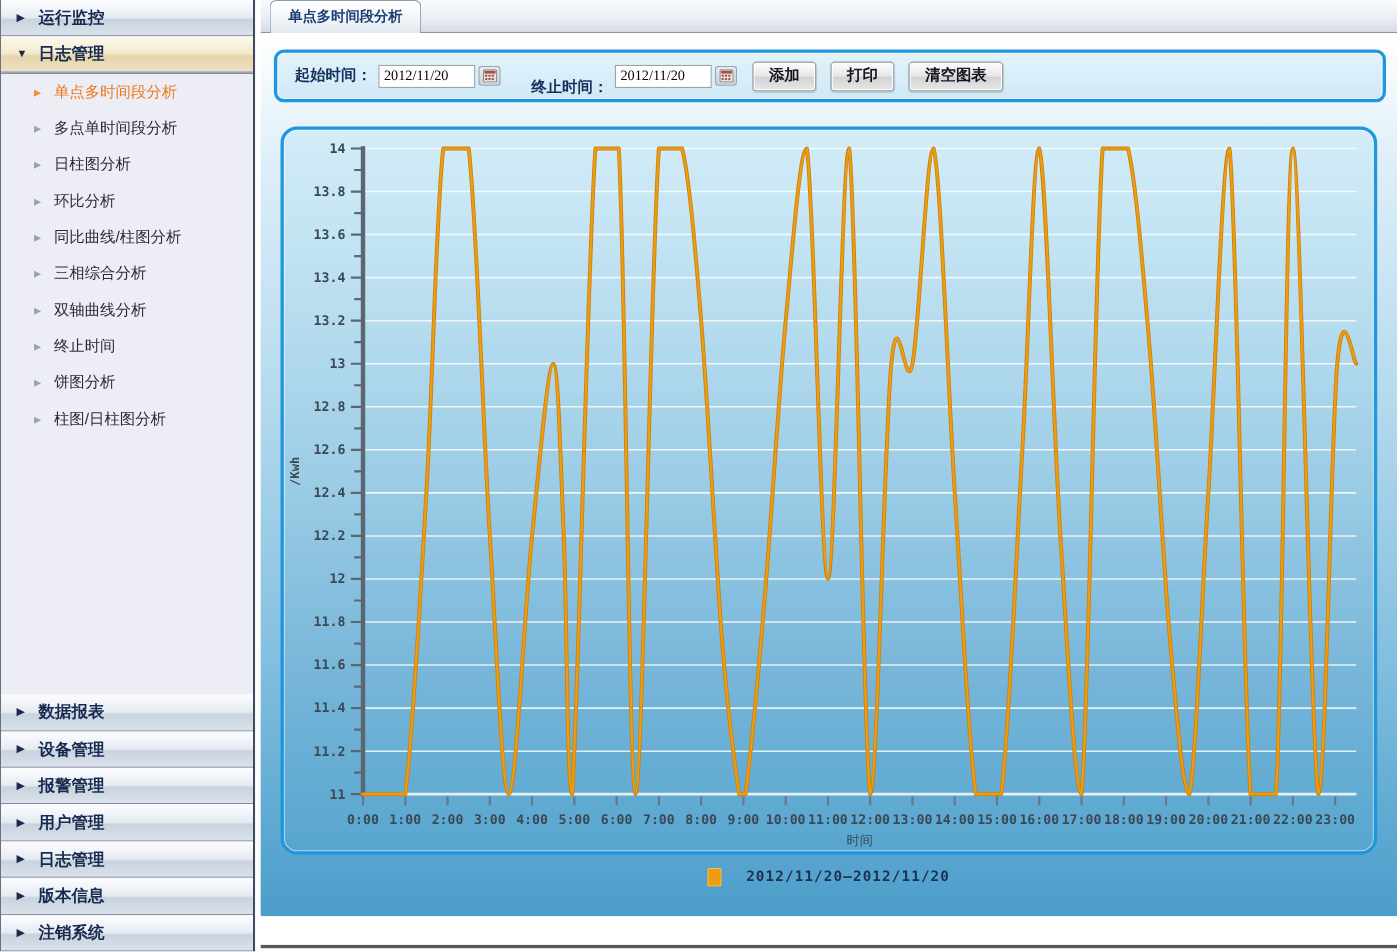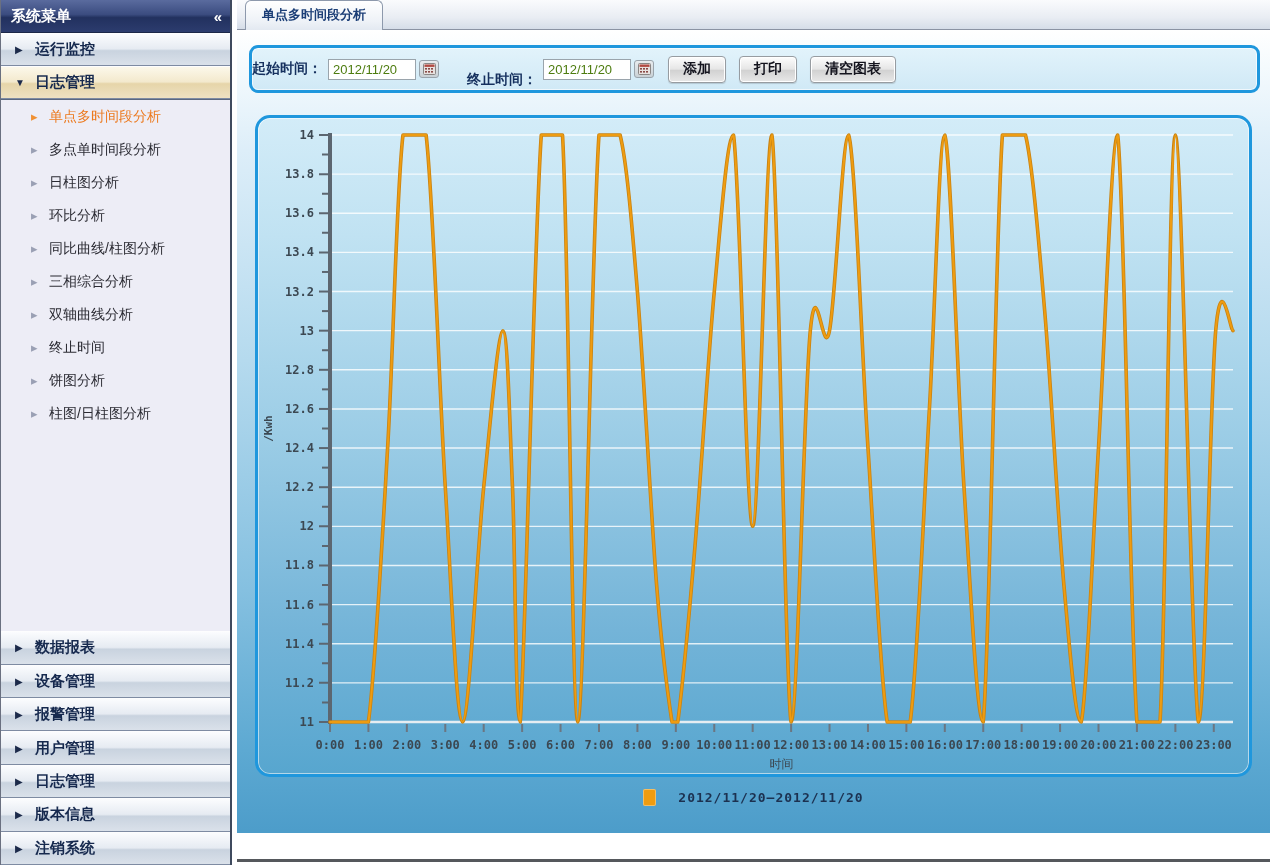--- a/index.html
+++ b/index.html
@@ -38,25 +38,25 @@
 
   .surface { height:803px;
     background:linear-gradient(180deg,#ffffff 0px,#f4fafd 38px,#ddeef9 120px,#b5daee 330px,
       #85c0e0 560px,#5da9d2 720px,#4d9dca 800px); }
   .bottom-strip { flex:1 1 auto; background:#fff; border-bottom:3px solid #55585c; margin-bottom:3px; }
 
   
   .toolbar { margin:15px 10px 0 12px; height:48px; border:3px solid #1f97dd; border-radius:9px;
     background:linear-gradient(180deg,#e2f3fb 0%,#d0e9f6 100%);
     box-shadow:inset 0 0 0 1px rgba(255,255,255,.65);
-    display:flex; align-items:center; }
+    display:flex; align-items:center; padding-left:16px; }
   .tb-label { font-size:14px; font-weight:bold; color:#15305e; margin-right:6px; white-space:nowrap; }
   .tb-label.second { margin-left:28px;margin-top:21px; }
-  .date-input { width:88px; height:21px; border:1px solid #9aa4ac; font-size:13px; color:#4d7c0f;
-    padding:0 4px; background:#fff; font-family:Liberation Sans, sans-serif; }
+  .date-input { width:88px; height:21px; border:1px solid #9aa4ac; font-size:13px; color:#000000;
+    padding:0 4px; background:#fff; font-family:Liberation Serif, serif; }
   .cal-btn { width:20px; height:18px; margin-left:3px; border:1px solid #9aa4ac; border-radius:3px;
     background:linear-gradient(180deg,#e8ecef,#c9d1d6); display:inline-flex; align-items:center;
     justify-content:center; cursor:pointer; }
   .tb-btn { margin-left:13px; height:27px; padding:0 14px; font-size:14px; font-weight:bold; color:#14141e;
     background:linear-gradient(180deg,#fdfdfd 0%,#e6e6e6 48%,#d2d2d2 54%,#e8e8e8 100%);
     border:1px solid #979ca1; border-radius:4px; cursor:pointer;
     box-shadow:0 1px 1px rgba(0,0,0,.15), inset 0 0 0 1px #fff; font-family:"Liberation Sans",sans-serif;}
   .tb-btn.first { margin-left:14px; }
 
   
@@ -69,24 +69,20 @@
   .legend-swatch { width:13px; height:17px; border-radius:2px; box-shadow:inset 0 0 0 1px rgba(255,255,255,.35); }
   .legend-label { font-family:"DejaVu Sans Mono","Liberation Mono",monospace; font-weight:bold;
     font-size:13px; color:#1c3150; letter-spacing:1px; }
 </style>
 </head>
 <body>
 
 <div class="app">
 
   <div class="sidebar">
-    <div class="sb-header">
-      <span>系统菜单</span>
-      <span class="sb-collapse">«</span>
-    </div>
 
     <div class="sb-group">
       <span class="arrow">▶</span>
       <span>运行监控</span>
     </div>
     <div class="sb-group expanded">
       <span class="arrow">▼</span>
       <span>日志管理</span>
     </div>
 

